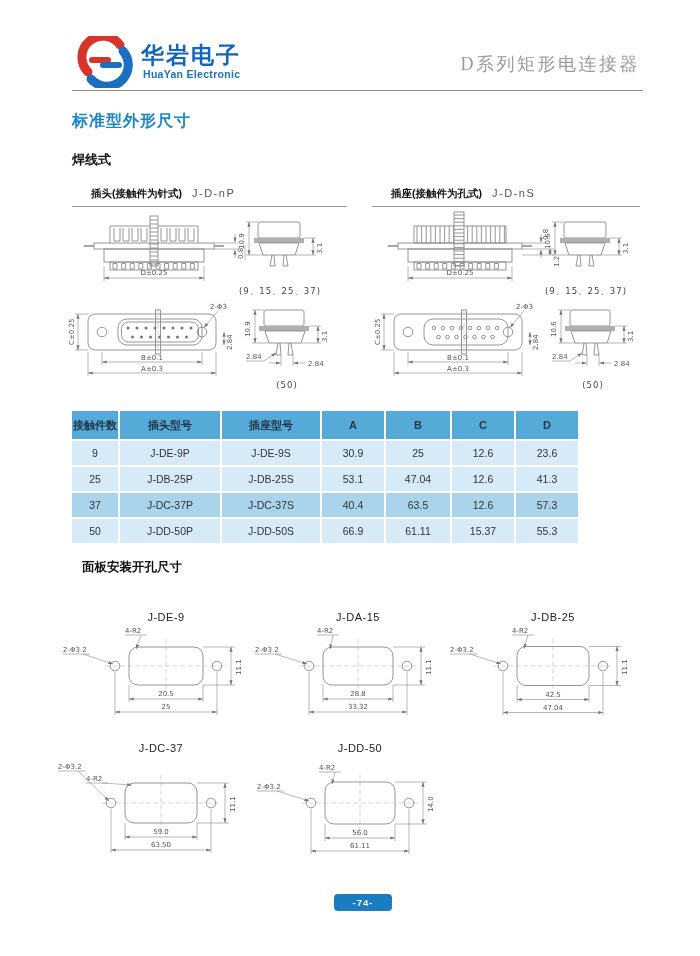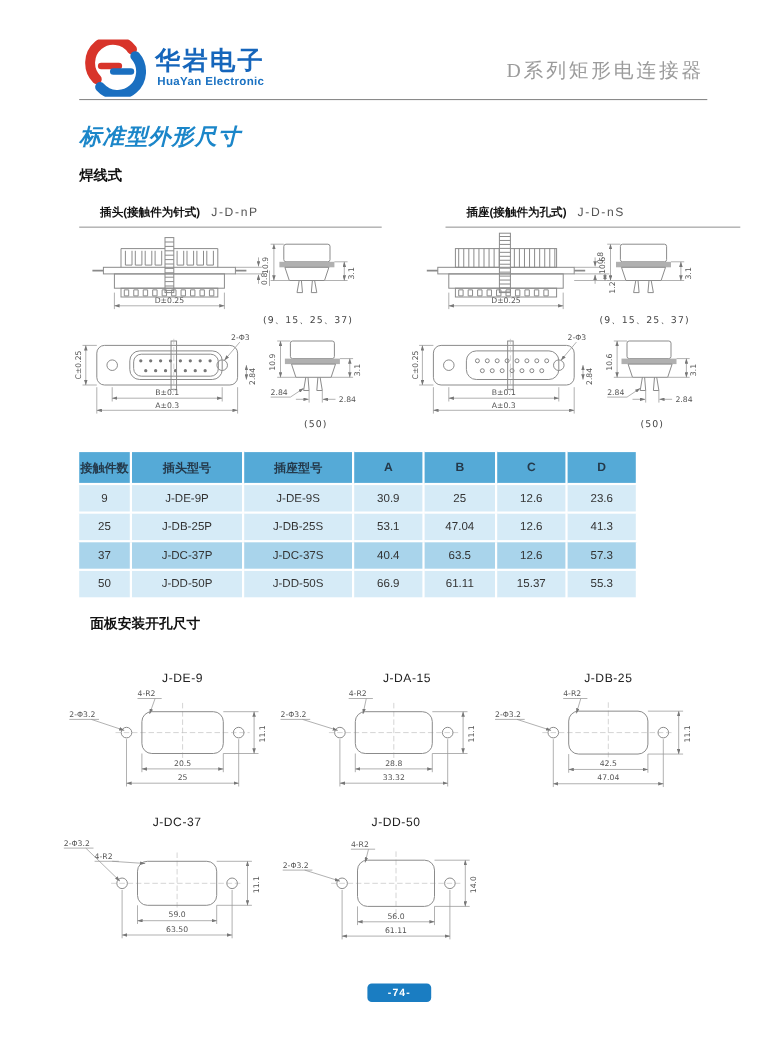--- a/index.html
+++ b/index.html
@@ -8,28 +8,28 @@
   
   .logo-icon{position:absolute;left:76px;top:36px;}
   .brand-cn{position:absolute;left:141px;top:40px;font-size:23px;font-weight:bold;
             color:#1565bb;letter-spacing:2px;}
   .brand-en{position:absolute;left:143px;top:68px;font-size:10.5px;font-weight:bold;
             color:#1b72c2;letter-spacing:.3px;}
   .doc-title{position:absolute;right:60px;top:52px;font-family:"Liberation Serif","DejaVu Serif",serif;
              font-size:18px;color:#9b9b9b;letter-spacing:2.5px;}
   .header-rule{position:absolute;left:72px;top:90px;width:571px;height:0;border-top:1px solid #8a8a8a;}
   
-  .section-title{position:absolute;left:72px;top:111px;font-size:20px;font-weight:bold;
-                 color:#1b86c9;letter-spacing:1px;font-style:italic;}
+  .section-title{position:absolute;left:72px;top:111px;font-size:16px;font-weight:bold;
+                 color:#1b86c9;letter-spacing:1px;}
   .subsection-title{position:absolute;left:72px;top:151px;font-size:13px;font-weight:bold;color:#111;}
   .panel-title{position:absolute;left:82px;top:559px;font-size:12.5px;font-weight:bold;color:#111;}
   
   .cap{position:absolute;top:183px;padding-bottom:5px;border-bottom:1px solid #999;}
   .cap-left{left:72px;width:275px;}
-  .cap-right{left:372px;width:268px;margin-left:33px;}
+  .cap-right{left:372px;width:268px;}
   .cap-cn{font-size:10.5px;font-weight:bold;color:#111;padding-left:19px;}
   .cap-model{font-size:11px;color:#555;margin-left:10px;letter-spacing:1.5px;text-align:center;}
   
   .draw{position:absolute;}
   .ln{stroke:#8a8a8a;fill:none;stroke-width:.9;}
   .dln{stroke:#9a9a9a;fill:none;stroke-width:.7;}
   .cl{stroke:#bdbdbd;fill:none;stroke-width:.6;stroke-dasharray:5,2.5;}
   .dim{font:7px "DejaVu Sans",sans-serif;fill:#555;}
   .note{font:8.5px "DejaVu Sans",sans-serif;fill:#444;letter-spacing:1px;}
   .dot{fill:#777;stroke:none;}
@@ -372,21 +372,21 @@
         <g transform="translate(180,55) rotate(-90)">
           <text x="0" y="0" class="dim">11.1</text>
         </g>
         <path d="M68,65V82M142,65V82" class="dln"></path>
         <line x1="68" y1="79" x2="142" y2="79" class="dln" marker-start="url(#ah)" marker-end="url(#ah)"></line>
         <text x="105" y="76" text-anchor="middle" class="dim">20.5</text>
         <path d="M54,52V95M156,52V95" class="dln"></path>
         <line x1="54" y1="92" x2="156" y2="92" class="dln" marker-start="url(#ah)" marker-end="url(#ah)"></line>
         <text x="105" y="89" text-anchor="middle" class="dim">25</text>
       </svg>
-      <div class="cutout-name" style="left: 310px; top: 611px;">J-DA-15</div>
+      <div class="cutout-name" style="left: 298px; top: 611px;">J-DA-15</div>
       <svg width="210" height="100" viewBox="0 0 210 100" class="draw" style="left: 253px; top: 620px;">
         <path d="M46,46H164M105,19V73" class="cl"></path>
         <rect x="70" y="27" width="70" height="38" rx="9" class="ln"></rect>
         <circle cx="56" cy="46" r="4.8" class="ln"></circle>
         <circle cx="154" cy="46" r="4.8" class="ln"></circle>
         <text x="64" y="13" class="dim">4-R2</text>
         <path d="M64,15h22" class="dln"></path>
         <line x1="80" y1="15" x2="77" y2="29" class="dln" marker-end="url(#ah)"></line>
         <text x="2" y="32" class="dim">2-Φ3.2</text>
         <path d="M2,34h27" class="dln"></path>

